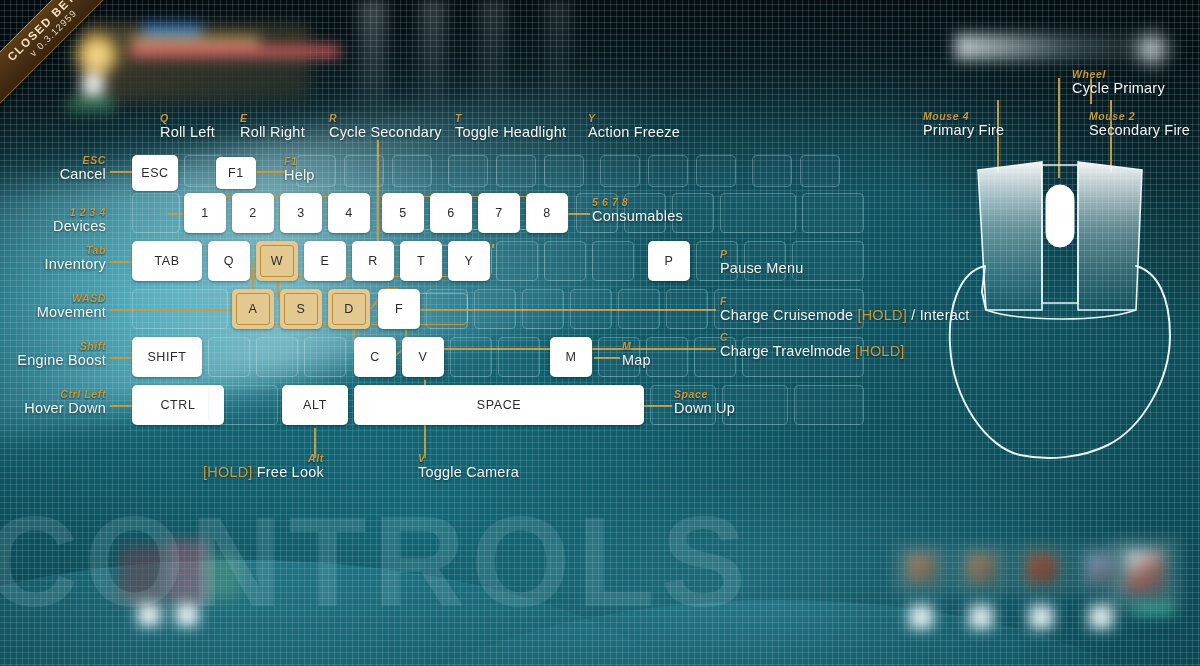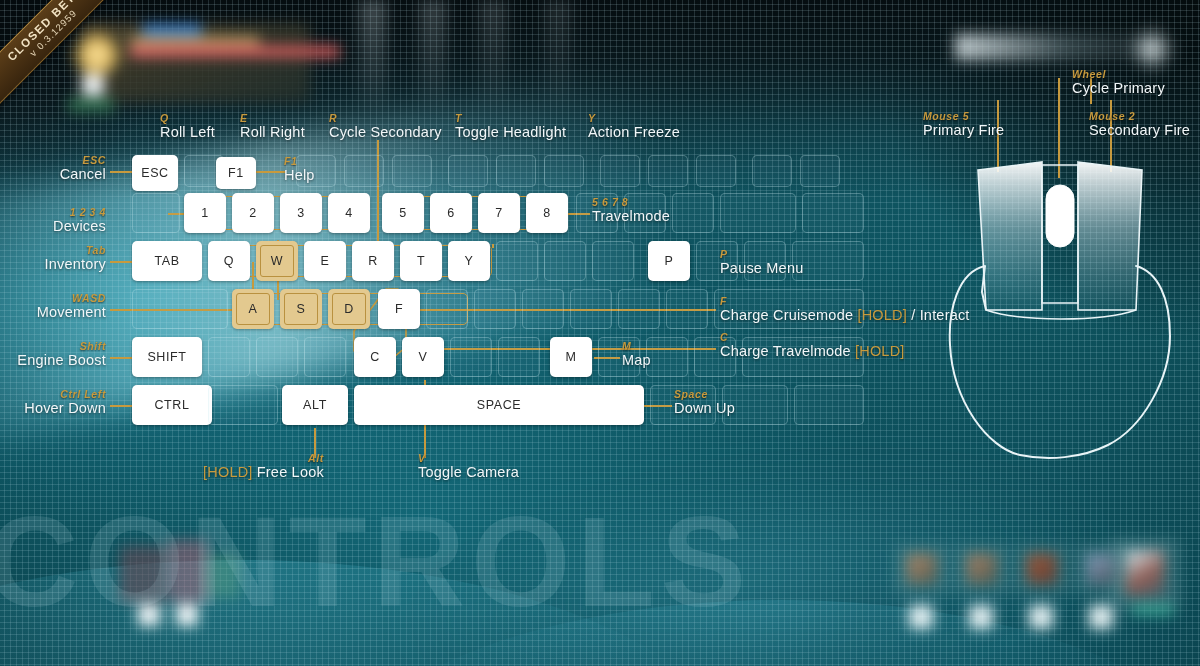--- a/index.html
+++ b/index.html
@@ -434,21 +434,21 @@
     <div class="key on" style="left:354px; top:337px; width:42px; height:40px;">C</div>
     <div class="key on" style="left:402px; top:337px; width:42px; height:40px;">V</div>
     <div class="key dim" style="left:450px; top:337px; width:42px; height:40px;"></div>
     <div class="key dim" style="left:498px; top:337px; width:42px; height:40px;"></div>
     <div class="key on" style="left:550px; top:337px; width:42px; height:40px;">M</div>
     <div class="key dim" style="left:598px; top:337px; width:42px; height:40px;"></div>
     <div class="key dim" style="left:646px; top:337px; width:42px; height:40px;"></div>
     <div class="key dim" style="left:694px; top:337px; width:42px; height:40px;"></div>
     <div class="key dim" style="left:742px; top:337px; width:122px; height:40px;"></div>
 
-    <div class="key on" style="left:132px; top:385px; width:80px; height:40px;">CTRL</div>
+    <div class="key on" style="left:132px; top:385px; width:92px; height:40px;">CTRL</div>
     <div class="key dim" style="left:208px; top:385px; width:70px; height:40px;"></div>
     <div class="key on" style="left:282px; top:385px; width:66px; height:40px;">ALT</div>
     <div class="key on" style="left:354px; top:385px; width:290px; height:40px;">SPACE</div>
     <div class="key dim" style="left:650px; top:385px; width:66px; height:40px;"></div>
     <div class="key dim" style="left:722px; top:385px; width:66px; height:40px;"></div>
     <div class="key dim" style="left:794px; top:385px; width:70px; height:40px;"></div>
   </div>
 
   <div class="lbl" style="left:160px; top:112px;">
     <span class="k">Q</span>
@@ -495,21 +495,21 @@
     <span class="k">Ctrl Left</span>
     <span class="t">Hover Down</span>
   </div>
 
   <div class="lbl" style="left:284px; top:155px;">
     <span class="k">F1</span>
     <span class="t">Help</span>
   </div>
   <div class="lbl" style="left:592px; top:196px;">
     <span class="k">5 6 7 8</span>
-    <span class="t">Travelmode</span>
+    <span class="t">Consumables</span>
   </div>
   <div class="lbl" style="left:720px; top:248px;">
     <span class="k">P</span>
     <span class="t">Pause Menu</span>
   </div>
   <div class="lbl" style="left:720px; top:295px;">
     <span class="k">F</span>
     <span class="t"><span>Charge Cruisemode</span> <span class="hold">[HOLD]</span> <span>/ Interact</span></span>
   </div>
   <div class="lbl" style="left:720px; top:331px;">
@@ -533,21 +533,21 @@
     <span class="k">V</span>
     <span class="t">Toggle Camera</span>
   </div>
 
   <div class="gold v" style="left:997px; top:100px; height:72px;"></div>
   <div class="gold v" style="left:1058px; top:78px;  height:100px;"></div>
   <div class="gold v" style="left:1110px; top:100px; height:72px;"></div>
   <div class="gold v" style="left:1090px; top:78px;  height:26px;"></div>
 
   <div class="lbl" style="left:923px; top:110px;">
-    <span class="k">Mouse 5</span>
+    <span class="k">Mouse 4</span>
     <span class="t">Primary Fire</span>
   </div>
   <div class="lbl" style="left:1089px; top:110px;">
     <span class="k">Mouse 2</span>
     <span class="t">Secondary Fire</span>
   </div>
   <div class="lbl" style="left:1072px; top:68px;">
     <span class="k">Wheel</span>
     <span class="t">Cycle Primary</span>
   </div>

